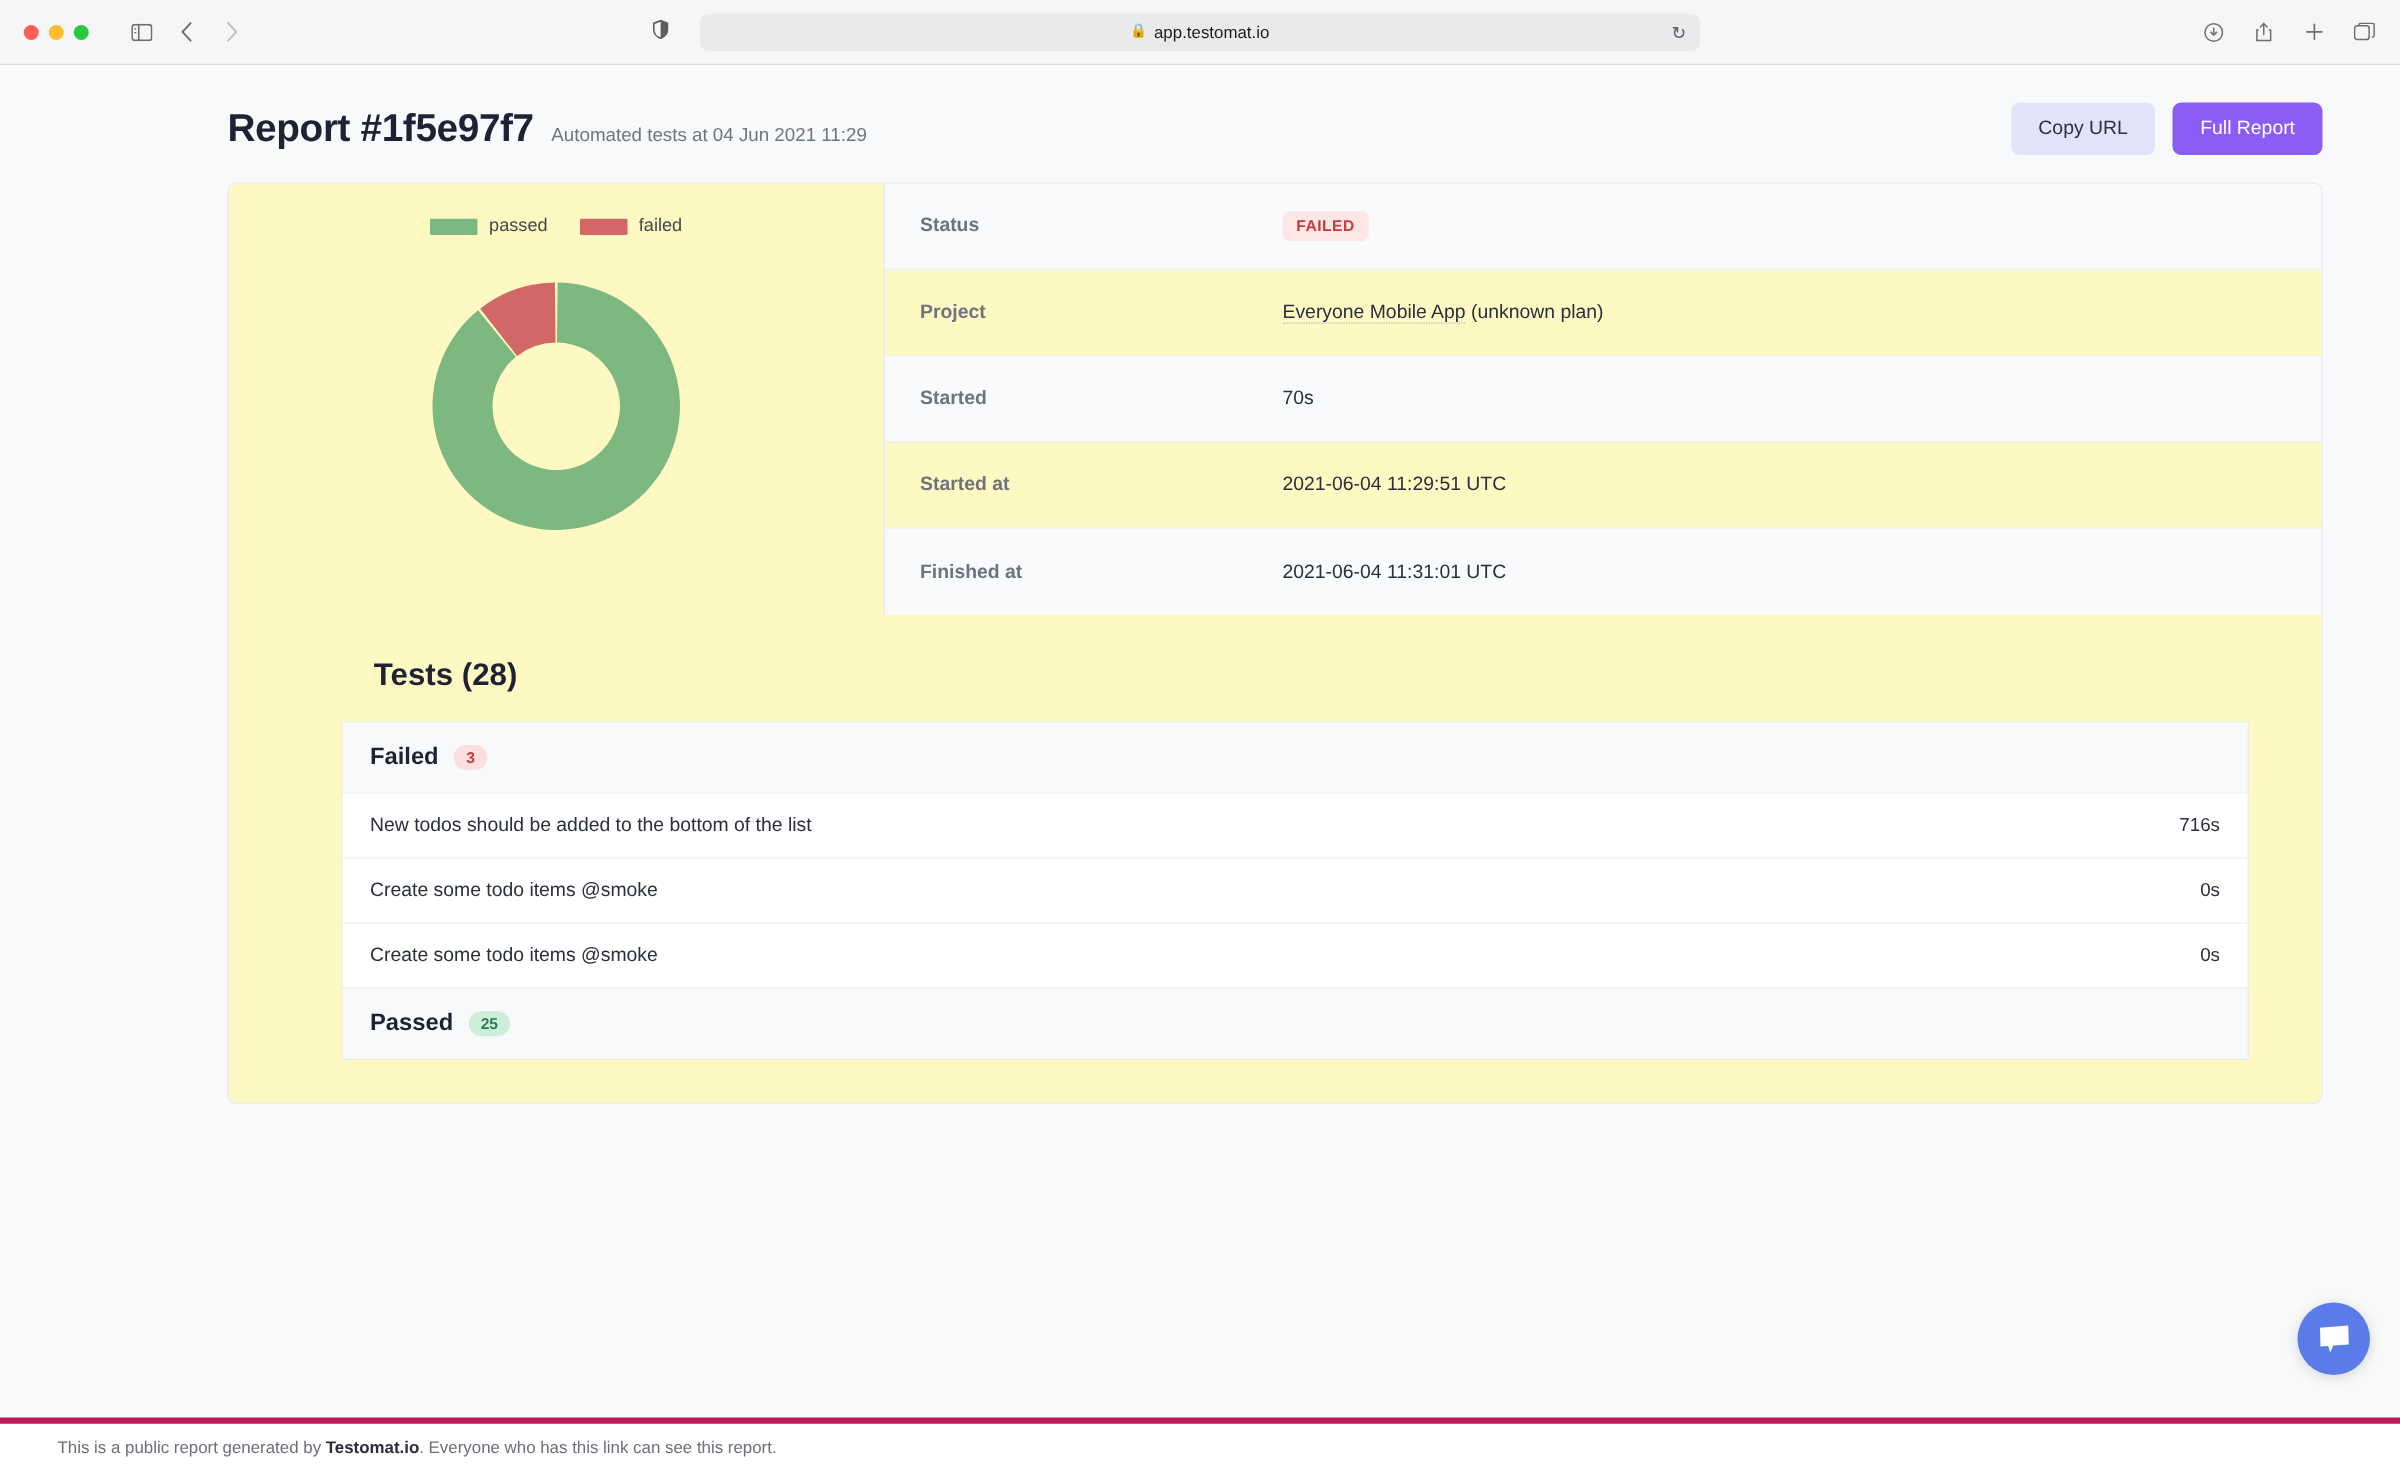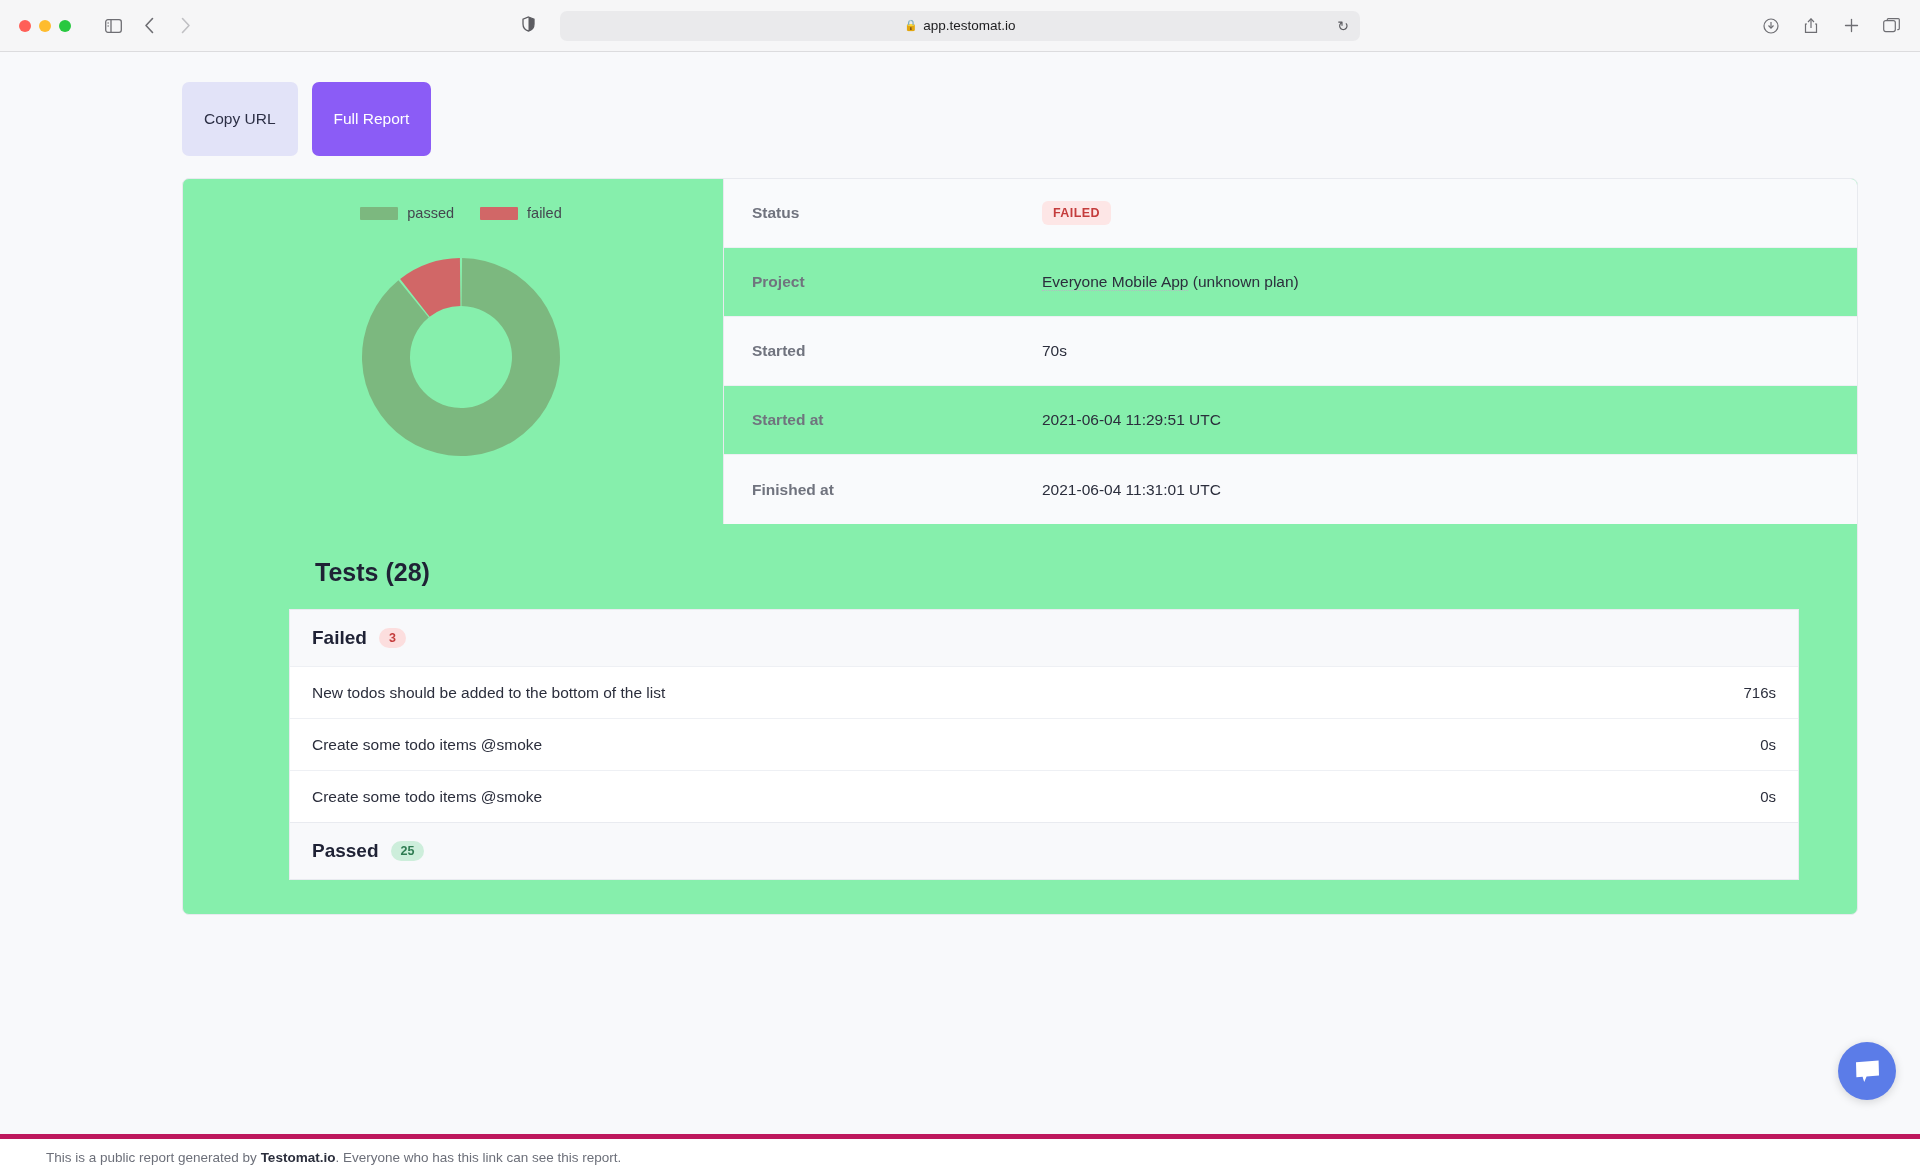--- a/index.html
+++ b/index.html
@@ -78,33 +78,32 @@
   .title-row { display: flex; align-items: baseline; gap: 14px; }
   .report-title {
     font-size: 31px; font-weight: 700; color: #1f2235; letter-spacing: -0.3px;
   }
   .report-sub { font-size: 15px; color: #72757f; }
 
   .header-actions { display: flex; gap: 14px; align-items: center; }
   .btn {
     border: none; border-radius: 7px;
     font-size: 15.5px; font-family: inherit;
-    padding: 28px 22px; cursor: pointer; white-space: nowrap;
+    padding: 12px 22px; cursor: pointer; white-space: nowrap;
   }
   .btn-secondary { background: #e2e3f8; color: #2c2f45; }
   .btn-primary { background: #8b5cf6; color: #ffffff; }
 
   
   .card {
     margin: 0 62px 0 182px;
-    background: #86efac;
+    background: #fef9c3;
     border: 1px solid #e8eaef;
     border-radius: 7px;
     overflow: hidden;
-    padding-left: 16px;
   }
 
   .card-top { display: flex; }
 
   .chart-pane {
     width: 525px;
     border-right: 1px solid #e8eaef;
     padding: 26px 0 24px 0;
     display: flex; flex-direction: column; align-items: center;
   }
@@ -264,20 +263,24 @@
         <rect x="0.7" y="2.6" width="11.6" height="11" rx="2"></rect>
         <path d="M4.3 2.6 V1.6 a1 1 0 0 1 1-1 h10 a1 1 0 0 1 1 1 v9 a1 1 0 0 1 -1 1 h-1"></path>
       </svg>
     </div>
   </div>
 </div>
 
 <div class="page">
 
   <div class="page-header">
+    <div class="title-row">
+      <div class="report-title">Report #1f5e97f7</div>
+      <div class="report-sub">Automated tests at 04 Jun 2021 11:29</div>
+    </div>
     <div class="header-actions">
       <button class="btn btn-secondary">Copy URL</button>
       <button class="btn btn-primary">Full Report</button>
     </div>
   </div>
 
   <div class="card">
 
     <div class="card-top">
 

